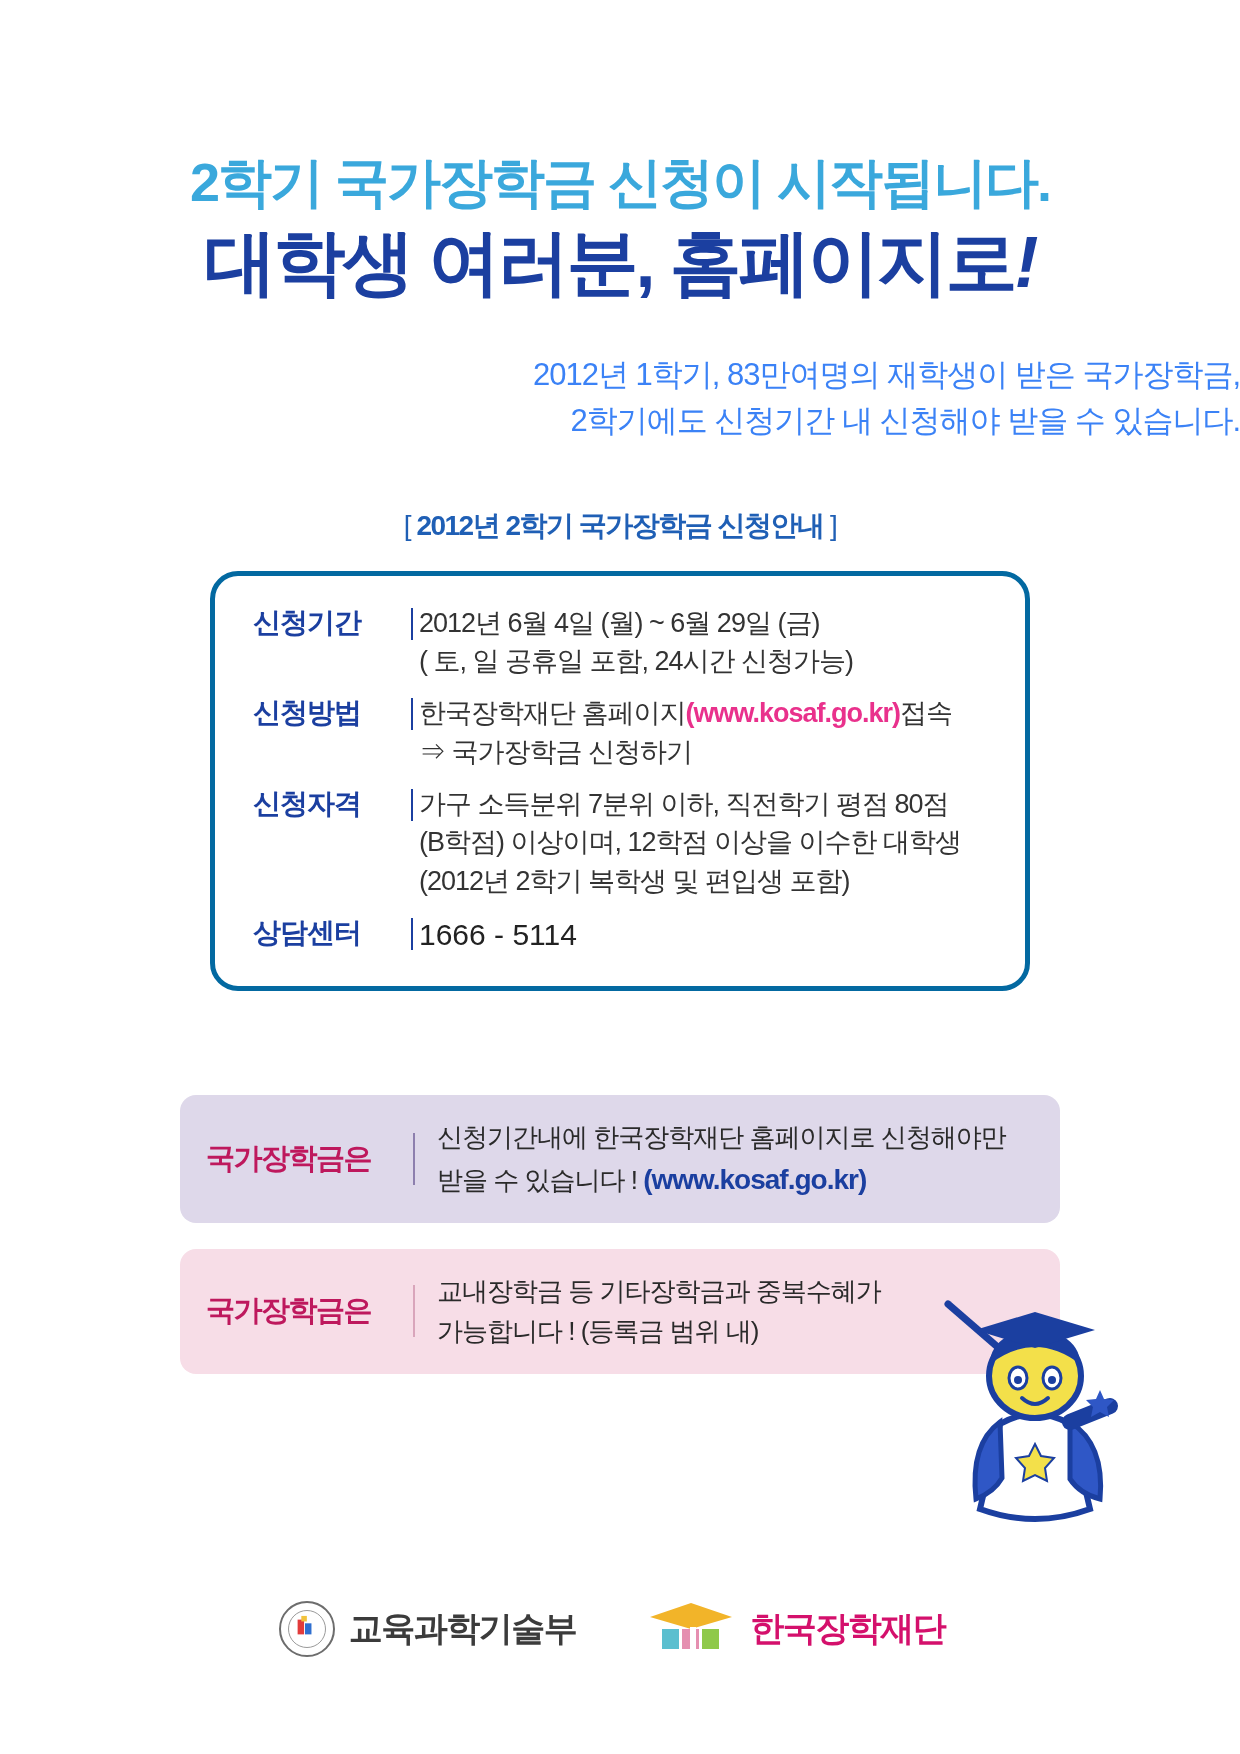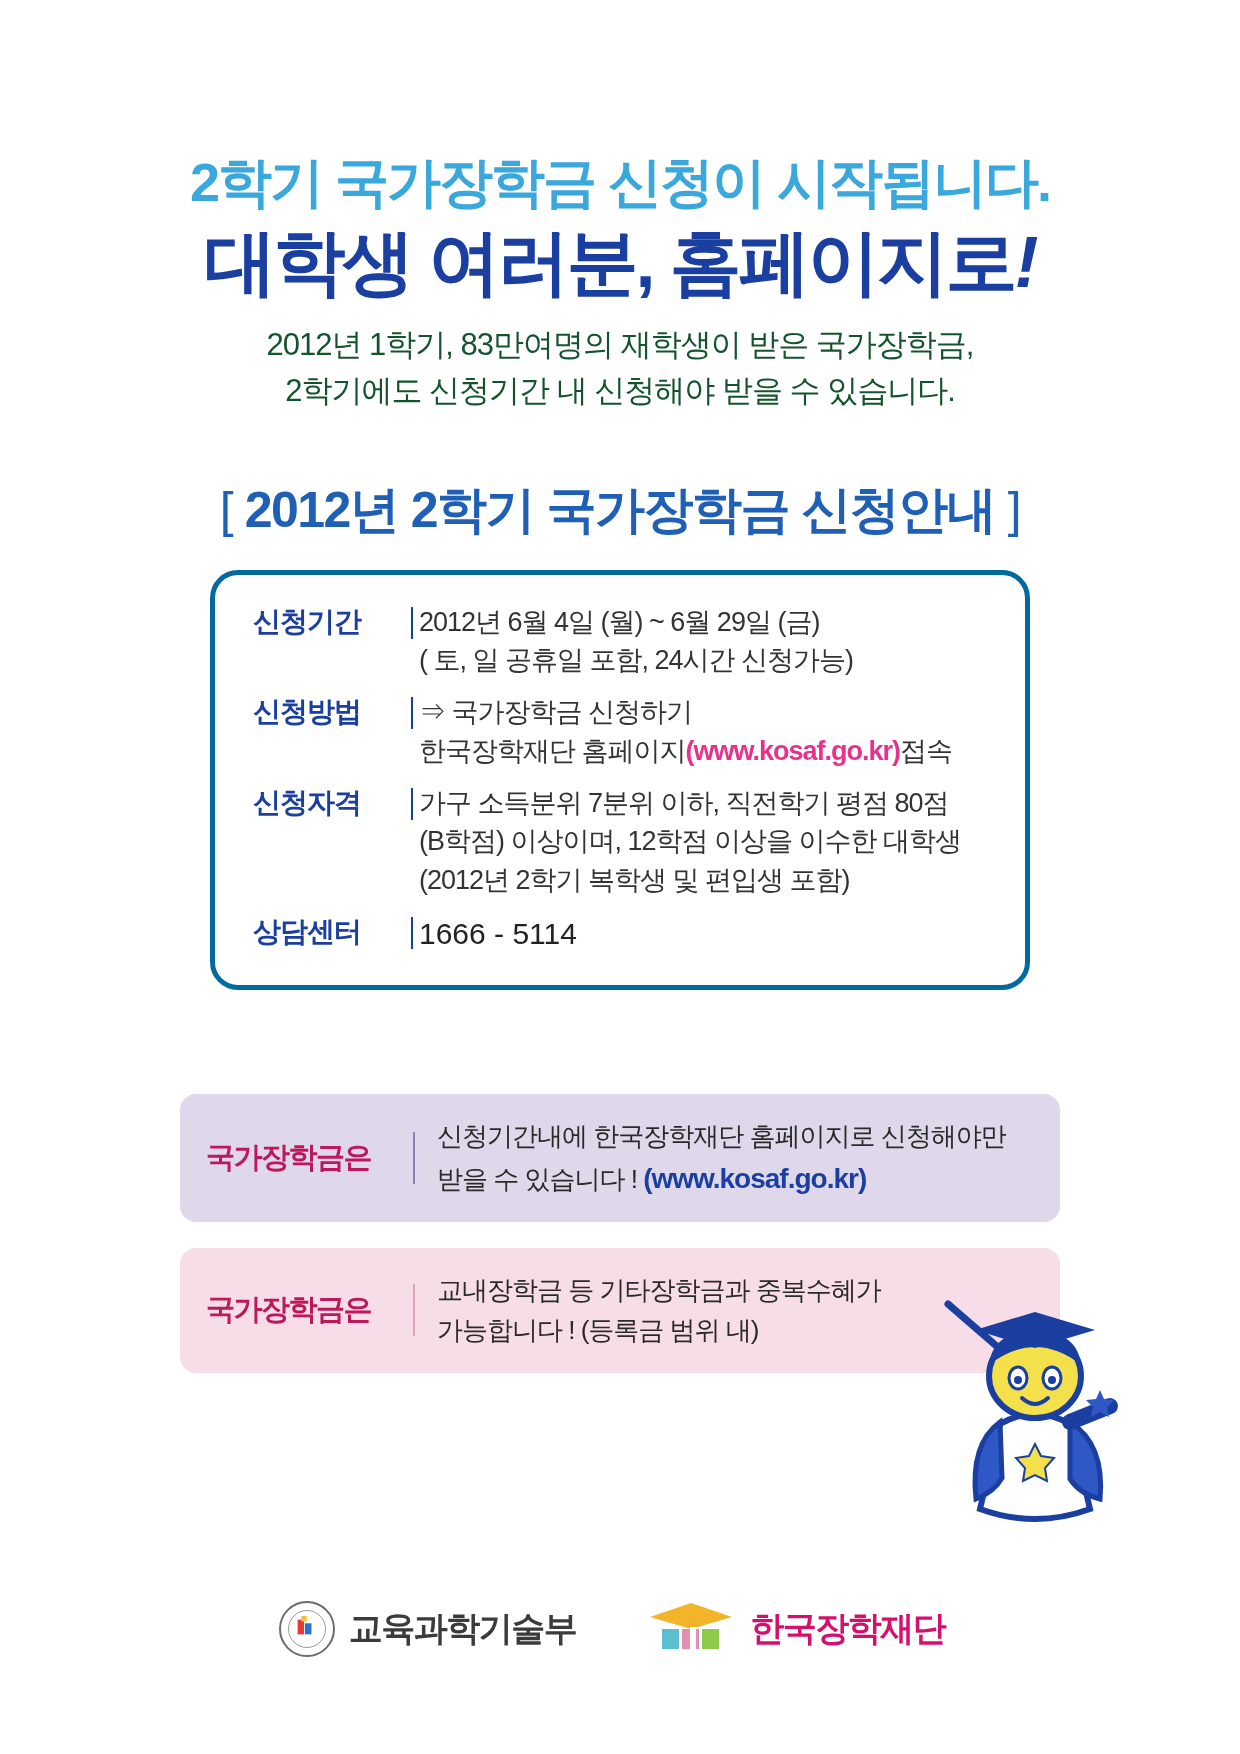--- a/index.html
+++ b/index.html
@@ -42,33 +42,33 @@
     letter-spacing: -3px;
     line-height: 1.15;
     margin-top: 6px;
   }
   .headline-2 .excl {
     color: #1b3fa0;
     font-style: italic;
   }
 
   .subhead {
-    text-align: center;
-    margin-top: 18px;
+    text-align: right;
+    margin-top: 48px;
     font-size: 31px;
-    color: #14532d;
+    color: #3b82f6;
     line-height: 1.5;
     letter-spacing: -1px;
   }
 
   
   .section-title {
     text-align: center;
     margin-top: 62px;
-    font-size: 50px;
+    font-size: 28px;
     font-weight: bold;
     color: #1f5fb5;
     letter-spacing: -1.5px;
   }
   .section-title .bracket {
     color: #1f5fb5;
     font-weight: normal;
   }
 
   
@@ -257,24 +257,24 @@
       <div class="info-label">신청기간</div>
       <div class="info-value">
         <div>2012년 6월 4일 (월) ~ 6월 29일 (금)</div>
         <div>( 토, 일 공휴일 포함, 24시간 신청가능)</div>
       </div>
     </div>
 
     <div class="info-row">
       <div class="info-label">신청방법</div>
       <div class="info-value">
-        <div>⇒ 국가장학금 신청하기</div>
         <div>
           <span>한국장학재단 홈페이지</span><span class="pink">(www.kosaf.go.kr)</span><span>접속</span>
         </div>
+        <div>⇒ 국가장학금 신청하기</div>
       </div>
     </div>
 
     <div class="info-row">
       <div class="info-label">신청자격</div>
       <div class="info-value">
         <div>가구 소득분위 7분위 이하, 직전학기 평점 80점</div>
         <div>(B학점) 이상이며, 12학점 이상을 이수한 대학생</div>
         <div>(2012년 2학기 복학생 및 편입생 포함)</div>
       </div>

